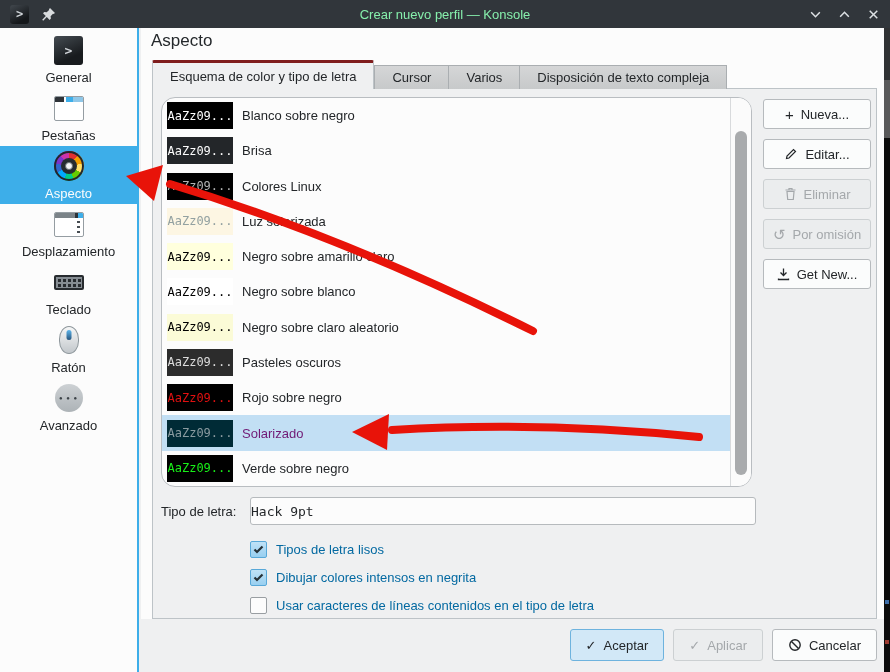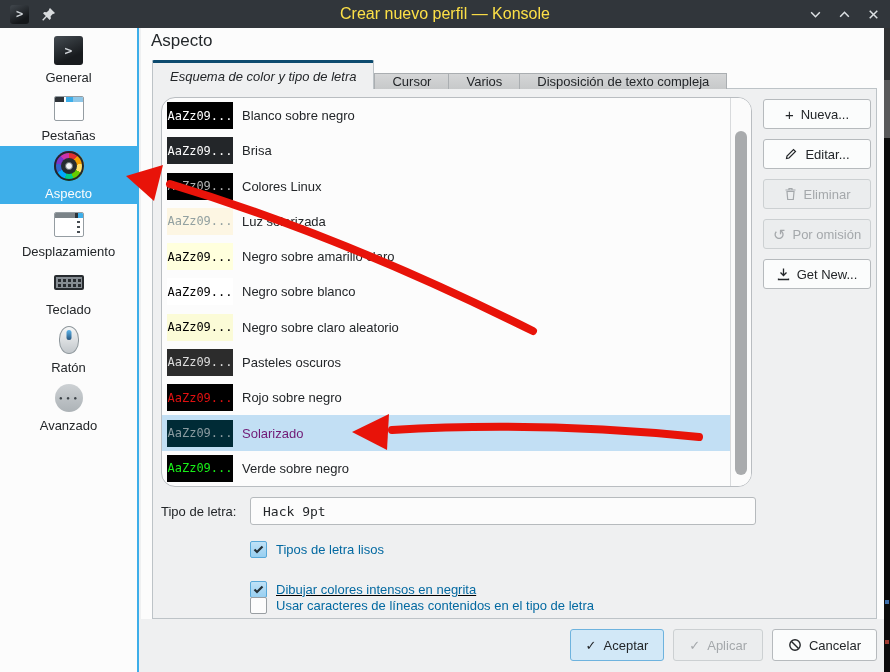--- a/index.html
+++ b/index.html
@@ -9,21 +9,21 @@
     -webkit-font-smoothing:antialiased;
   }
   
   .titlebar{position:absolute;left:0;top:0;right:0;height:28px;background:#31363b;
     display:flex;align-items:center;padding:0 10px;box-sizing:border-box;}
   .tb-left{display:flex;align-items:center;gap:12px;z-index:2;}
   .tb-appicon{width:19px;height:19px;border-radius:3px;
     background:linear-gradient(150deg,#42484e 0%,#14171a 75%);
     color:#cfd4d8;font:bold 12px "DejaVu Sans Mono",monospace;
     display:flex;align-items:center;justify-content:center;}
-  .tb-title{position:absolute;left:0;right:0;text-align:center;font-size:16px;color:#fde047;pointer-events:none;}
+  .tb-title{position:absolute;left:0;right:0;text-align:center;font-size:13px;color:#86efac;pointer-events:none;}
   .tb-controls{margin-left:auto;display:flex;align-items:center;gap:16px;z-index:2;}
   .tb-controls svg{display:block;}
   
   .sidebar{position:absolute;left:0;top:28px;bottom:0;width:139px;background:#fcfcfc;
     border-right:2px solid #3daee9;padding-top:2px;box-sizing:border-box;}
   .side-item{height:58px;display:flex;flex-direction:column;align-items:center;justify-content:center;
     gap:3px;font-size:13px;color:#232629;cursor:default;}
   .side-item.selected{background:#3daee9;color:#fcfcfc;}
   .side-icon{height:33px;display:flex;align-items:center;justify-content:center;}
   .ic-terminal{width:29px;height:29px;border-radius:3px;
@@ -56,22 +56,22 @@
   .ic-more{width:28px;height:28px;border-radius:50%;background:linear-gradient(#cdd1d4,#adb3b7);
     display:flex;align-items:center;justify-content:center;}
   .ic-more::after{content:"● ● ●";font-size:6px;letter-spacing:1px;color:#3b4247;}
   
   .content{position:absolute;left:141px;top:28px;right:6px;bottom:0;background:#fcfcfc;}
   .lower-bg{position:absolute;left:0;right:0;top:591px;bottom:0;background:#eff0f1;}
   .page-title{position:absolute;left:10px;top:3px;font-size:17px;color:#24282b;}
   .tabbar{position:absolute;left:11px;top:33px;height:28px;display:flex;align-items:flex-end;z-index:3;}
   .tab{font-size:13px;color:#232629;padding:0 17px;display:flex;align-items:center;box-sizing:border-box;cursor:default;white-space:nowrap;}
   .tab.active{height:29px;background:#eff0f1;border:1px solid #bdc3c7;border-bottom:none;
-    border-top:3px solid #0c4a6e;border-radius:2px 2px 0 0;font-style:italic;}
-  .tab.inactive{height:16px;background:linear-gradient(#d5d6d7,#c7c9ca);
+    border-top:3px solid #7f1d1d;border-radius:2px 2px 0 0;}
+  .tab.inactive{height:24px;background:linear-gradient(#d5d6d7,#c7c9ca);
     border-top:1px solid #aaaeb1;border-right:1px solid #aaaeb1;margin-top:9px;}
   .panel{position:absolute;left:11px;top:60px;width:725px;height:531px;background:#eff0f1;
     border:1px solid #bdc3c7;box-sizing:border-box;z-index:1;}
   
   .scheme-list{position:absolute;left:8px;top:8px;width:591px;height:390px;background:#fcfcfc;
     border:1px solid #b9bdc1;border-radius:14px;box-sizing:border-box;overflow:hidden;}
   .scheme-rows{position:absolute;left:0;top:0;right:20px;bottom:0;display:flex;flex-direction:column;}
   .scheme-row{flex:1;display:flex;align-items:center;padding-left:5px;cursor:default;}
   .scheme-row.selected{background:#c2dff4;}
   .swatch{width:66px;height:27px;display:flex;align-items:center;justify-content:center;
@@ -85,21 +85,21 @@
     background:#fbfcfc;border:1px solid #b6babd;border-radius:3px;box-sizing:border-box;cursor:default;white-space:nowrap;}
   .btn.disabled{background:#ebedee;border-color:#ccd0d2;color:#a4a8ab;}
   .btn.primary{background:#d2e8f7;border-color:#6eb3de;}
   .btn svg{display:block;flex:none;}
   .side-btn{position:absolute;left:610px;width:108px;height:30px;}
   .glyph{font-size:15px;line-height:1;}
   
   .font-label{position:absolute;left:8px;top:415px;font-size:13px;color:#232629;}
   .font-input{position:absolute;left:97px;top:408px;width:506px;height:28px;box-sizing:border-box;
     background:#fcfcfc;border:1px solid #b6babd;border-radius:3px;
-    font:13px "DejaVu Sans Mono",monospace;color:#232629;padding:0 12px;outline:none;}
+    font:13px "DejaVu Sans Mono",monospace;color:#232629;padding:0 0;outline:none;}
   .choose-btn{position:absolute;left:610px;top:407px;width:108px;height:30px;}
   .aa-badge{width:15px;height:15px;border-radius:50%;background:#22262a;color:#fcfcfc;
     font-size:8px;font-weight:bold;display:flex;align-items:center;justify-content:center;}
   .check-row{position:absolute;left:97px;height:20px;display:flex;align-items:center;gap:9px;}
   .checkbox{width:17px;height:17px;border-radius:2px;box-sizing:border-box;display:flex;align-items:center;justify-content:center;}
   .checkbox.checked{background:linear-gradient(#c0e2f7,#98cff0);border:1px solid #58a8d8;}
   .checkbox.unchecked{background:#fcfcfc;border:1px solid #999ea2;}
   .check-label{font-size:13px;color:#0369a1;}
   .dialog-buttons{position:absolute;right:7px;top:601px;display:flex;gap:9px;z-index:2;}
   .dialog-buttons .btn{height:32px;padding:0 15px;}
@@ -289,21 +289,21 @@
     <input class="font-input" type="text" readonly="" value="Hack 9pt" style="">
 
     <div class="check-row" style="top:450px;">
       <span class="checkbox checked">
         <svg width="11" height="9" viewBox="0 0 11 9">
             <polyline points="1.5,4.5 4,7 9.5,1.5" fill="none" stroke="#273238" stroke-width="2.2"></polyline>
           </svg>
       </span>
       <span class="check-label">Tipos de letra lisos</span>
     </div>
-    <div class="check-row" style="top:490px;text-decoration:underline;">
+    <div class="check-row" style="top:478px;">
       <span class="checkbox checked">
         <svg width="11" height="9" viewBox="0 0 11 9">
             <polyline points="1.5,4.5 4,7 9.5,1.5" fill="none" stroke="#273238" stroke-width="2.2"></polyline>
           </svg>
       </span>
       <span class="check-label">Dibujar colores intensos en negrita</span>
     </div>
     <div class="check-row" style="top:506px;">
       <span class="checkbox unchecked"></span>
       <span class="check-label">Usar caracteres de líneas contenidos en el tipo de letra</span>

